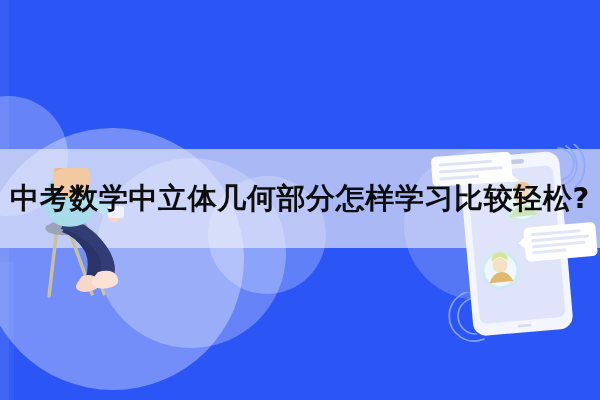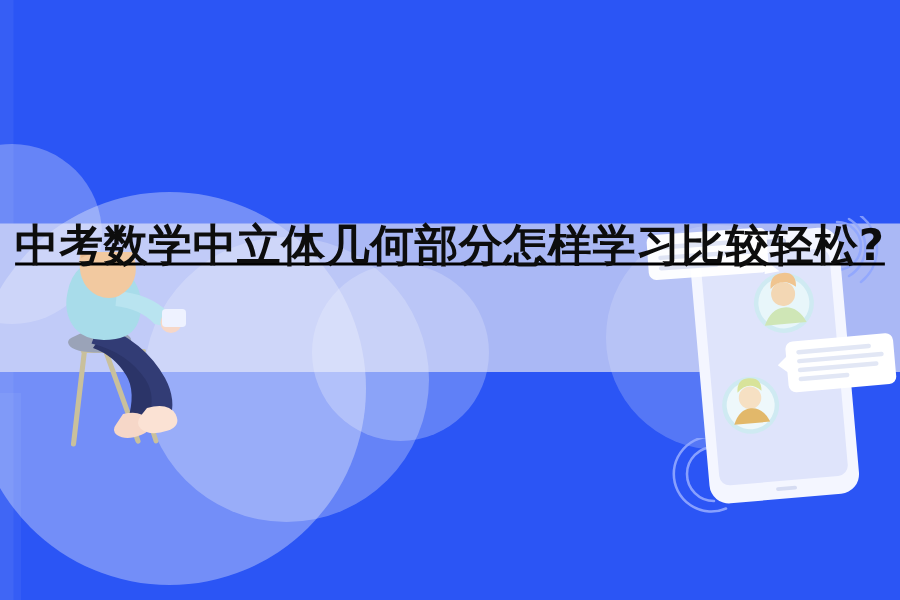--- a/index.html
+++ b/index.html
@@ -43,23 +43,22 @@
   }
   
   #band{
     position:absolute;left:0;top:149px;width:600px;height:99px;
     background:#aab8f5;
   }
   #band .band-blob{position:absolute;border-radius:50%;}
   
   #title{
     position:absolute;left:0;top:149px;width:600px;height:99px;
-    display:flex;justify-content:center;
+    display:flex;align-items:center;justify-content:center;
     z-index:40;
-    text-decoration:underline;
   }
   #title span{
     font-family:"DejaVu Sans","Liberation Sans",sans-serif;
     font-size:29px;font-weight:700;color:#0d0d0d;
     letter-spacing:.6px;white-space:nowrap;
     line-height:1;
   }
   
   .art{position:absolute;pointer-events:none;}
   #person{left:22px;top:168px;width:150px;height:150px;z-index:30;}

